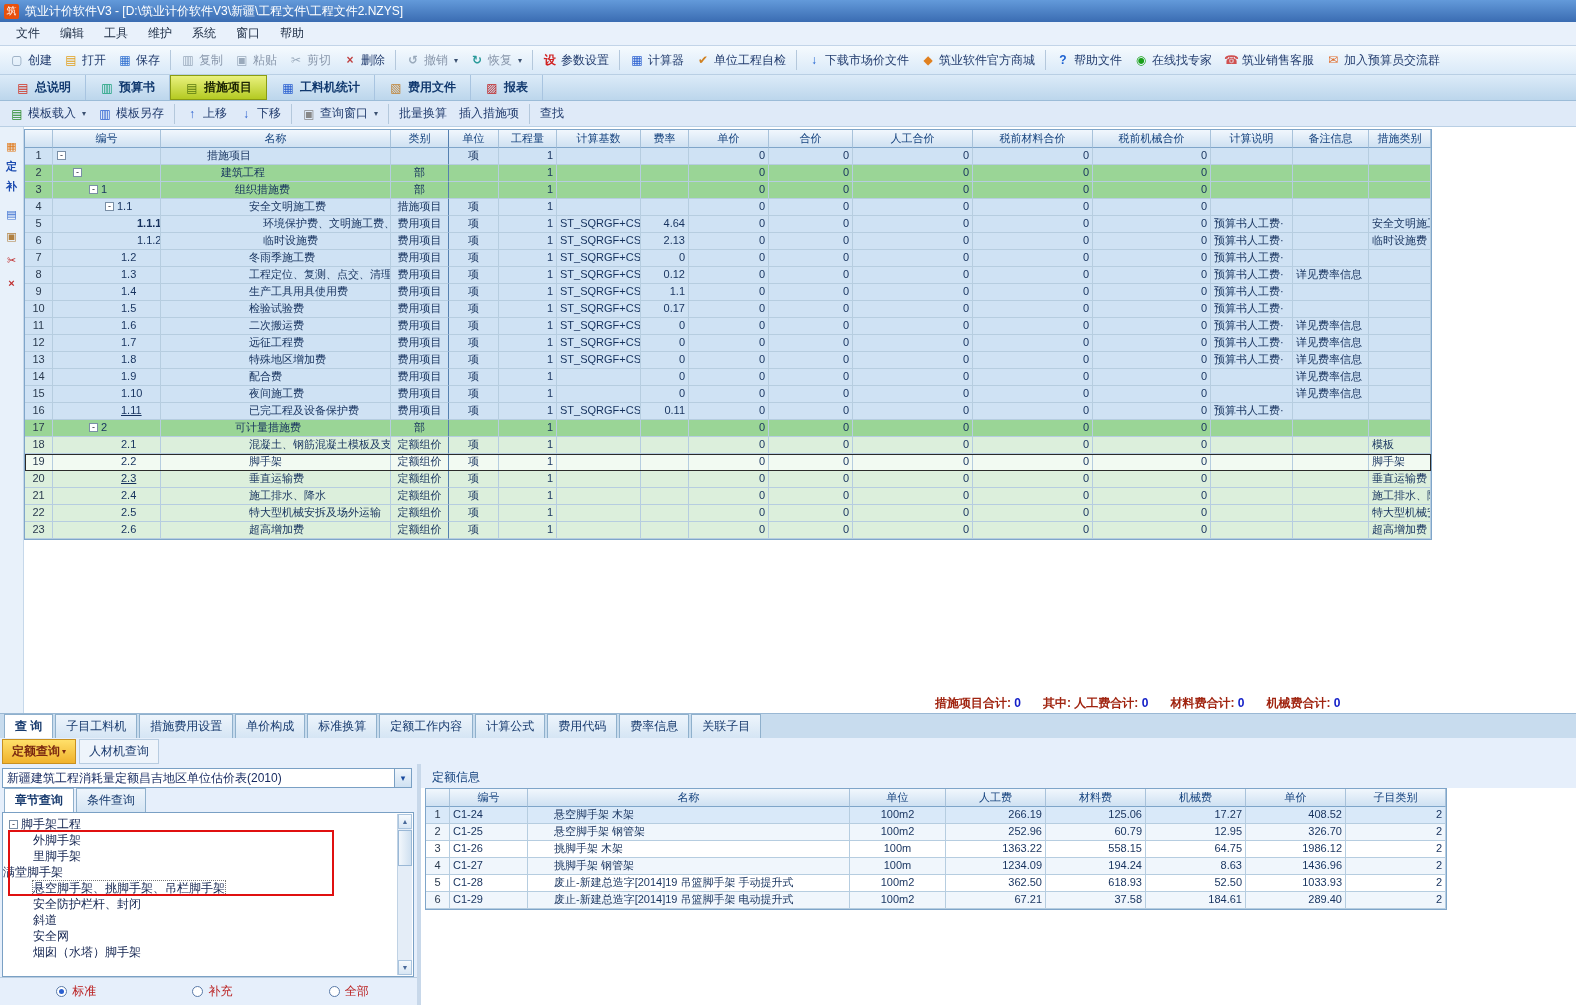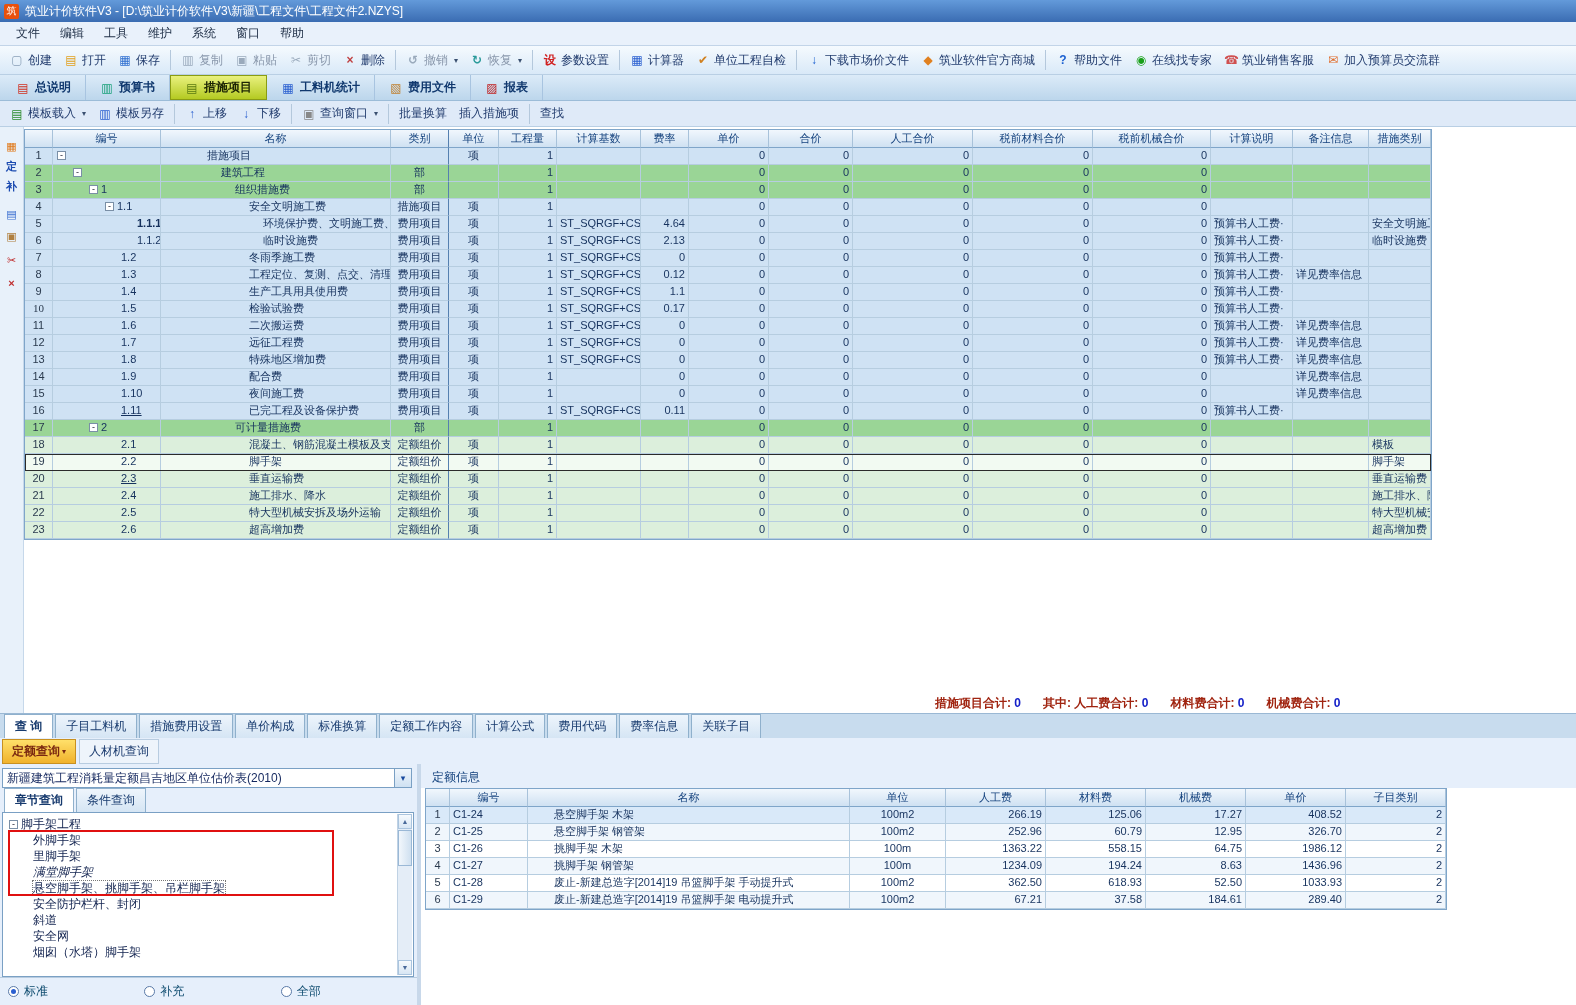--- a/index.html
+++ b/index.html
@@ -62,21 +62,21 @@
   .combo-btn{width:17px;background:linear-gradient(#f0f6fc,#cfe1f2);border-left:1px solid #7aa0c4;text-align:center;font-size:9px;color:#1a4a9e;line-height:18px;flex:none;}
   .ctabs{position:absolute;left:2px;top:26px;width:412px;height:22px;display:flex;align-items:flex-end;gap:2px;padding-left:2px;}
   .tree{position:absolute;left:2px;top:48px;width:412px;height:165px;background:#fff;border:1px solid #7aa0c4;overflow:hidden;padding-top:3px;}
   .titem{height:16px;line-height:16px;font-size:12px;color:#10214e;white-space:nowrap;overflow:hidden;}
   .titem.tsel .tree-lab{outline:1px dotted #777;}
   .vscroll{position:absolute;right:1px;top:1px;width:15px;height:161px;background:#e4edf7;border-left:1px solid #c0d2e4;}
   .sbtn{height:15px;font-size:7px;color:#4a6a9a;display:flex;align-items:center;justify-content:center;background:linear-gradient(#f6fafd,#d8e6f4);border:1px solid #aac4de;}
   .sdown{position:absolute;bottom:0;left:0;right:0;}
   .sthumb{position:absolute;top:16px;left:0;right:0;height:36px;background:linear-gradient(90deg,#f2f7fc,#cfe0f0);border:1px solid #9ab8d6;}
   .radios{position:absolute;left:0;top:213px;width:417px;height:28px;background:#e6effb;border-top:1px solid #b8cce0;display:flex;align-items:center;padding-left:8px;}
-  .radio{display:flex;align-items:center;gap:5px;width:139px;color:#0c4a6e;}
+  .radio{display:flex;align-items:center;gap:5px;width:139px;color:#b91c1c;justify-content:center;}
   .rc{width:11px;height:11px;border:1px solid #5a7aa8;border-radius:50%;background:#fff;position:relative;flex:none;}
   .rc.sel::after{content:"";position:absolute;left:2px;top:2px;width:5px;height:5px;background:#2a5fd0;border-radius:50%;}
 
   .vdiv{position:absolute;left:417px;top:764px;width:4px;height:241px;background:#c8d8ea;}
   .rpanel{position:absolute;left:421px;top:764px;width:1155px;height:241px;background:#fff;}
   .rp-head{position:absolute;left:0;top:0;width:100%;height:24px;background:#e6effb;}
   .rp-title{position:absolute;left:11px;top:5px;color:#14427e;font-size:12px;}
   .btable{position:absolute;left:4px;top:24px;background:#fff;border:1px solid #7fa5c9;width:1022px;}
   .alt{background:#f0f6fc;}
   .qsel{background:#d9e9f9;}
@@ -430,21 +430,21 @@
       <div class="g-cell a-r" style="width: 80px;">0</div>
       <div class="g-cell a-r" style="width: 84px;">0</div>
       <div class="g-cell a-r" style="width: 120px;">0</div>
       <div class="g-cell a-r" style="width: 120px;">0</div>
       <div class="g-cell a-r" style="width: 118px;">0</div>
       <div class="g-cell a-l" style="width: 82px;">预算书人工费·</div>
       <div class="g-cell a-l" style="width: 76px;"></div>
       <div class="g-cell a-l" style="width: 62px;"></div>
     </div>
     <div class="g-row bg-b">
-      <div class="g-cell a-c numcell" style="width: 28px; font-family: Liberation Serif, serif;">10</div>
+      <div class="g-cell a-c numcell" style="width: 28px;">10</div>
       <div class="g-cell a-l" style="width: 108px; padding-left: 68px;">1.5</div>
       <div class="g-cell a-l" style="width: 230px; padding-left: 88px;">检验试验费</div>
       <div class="g-cell a-c freeze" style="width: 58px;">费用项目</div>
       <div class="g-cell a-c" style="width: 50px;">项</div>
       <div class="g-cell a-r" style="width: 58px;">1</div>
       <div class="g-cell a-l" style="width: 84px;">ST_SQRGF+CS_Z</div>
       <div class="g-cell a-r" style="width: 48px;">0.17</div>
       <div class="g-cell a-r" style="width: 80px;">0</div>
       <div class="g-cell a-r" style="width: 84px;">0</div>
       <div class="g-cell a-r" style="width: 120px;">0</div>
@@ -724,21 +724,21 @@
     </div>
   <div class="tree" id="tree">
     <div class="vscroll">
       <div class="sbtn">▲</div>
       <div class="sthumb"></div>
       <div class="sbtn sdown">▼</div>
     </div>
   <div class="titem" style="padding-left: 6px;"><span class="ebox">-</span><span class="tree-lab">脚手架工程</span></div>
       <div class="titem" style="padding-left: 30px;"><span class="tree-lab">外脚手架</span></div>
       <div class="titem" style="padding-left: 30px;"><span class="tree-lab">里脚手架</span></div>
-      <div class="titem" style="padding-left: 30px; font-style: italic;"><span class="tree-lab">满堂脚手架</span></div>
+      <div class="titem" style=""><span class="tree-lab">满堂脚手架</span></div>
       <div class="titem tsel" style="padding-left: 30px;"><span class="tree-lab">悬空脚手架、挑脚手架、吊栏脚手架</span></div>
       <div class="titem" style="padding-left: 30px;"><span class="tree-lab">安全防护栏杆、封闭</span></div>
       <div class="titem" style="padding-left: 30px;"><span class="tree-lab">斜道</span></div>
       <div class="titem" style="padding-left: 30px;"><span class="tree-lab">安全网</span></div>
       <div class="titem" style="padding-left: 30px;"><span class="tree-lab">烟囱（水塔）脚手架</span></div>
     </div>
   <div class="radios" id="radios">
       <div class="radio">
         <span class="rc sel"></span>
         <span>标准</span>

